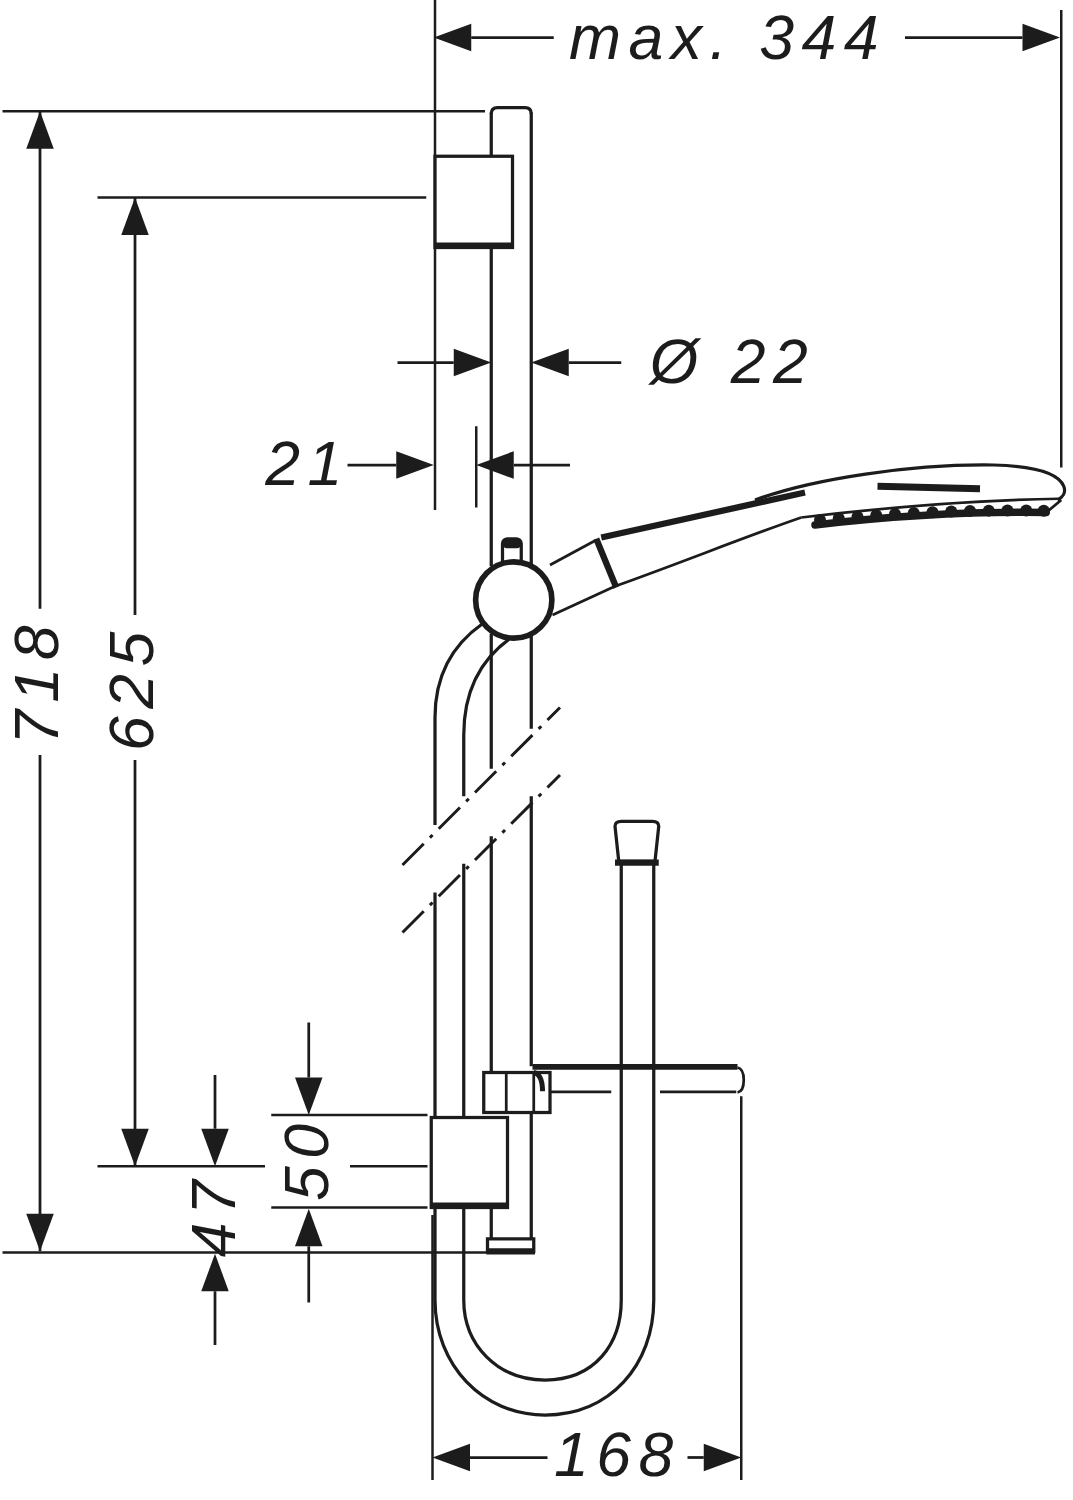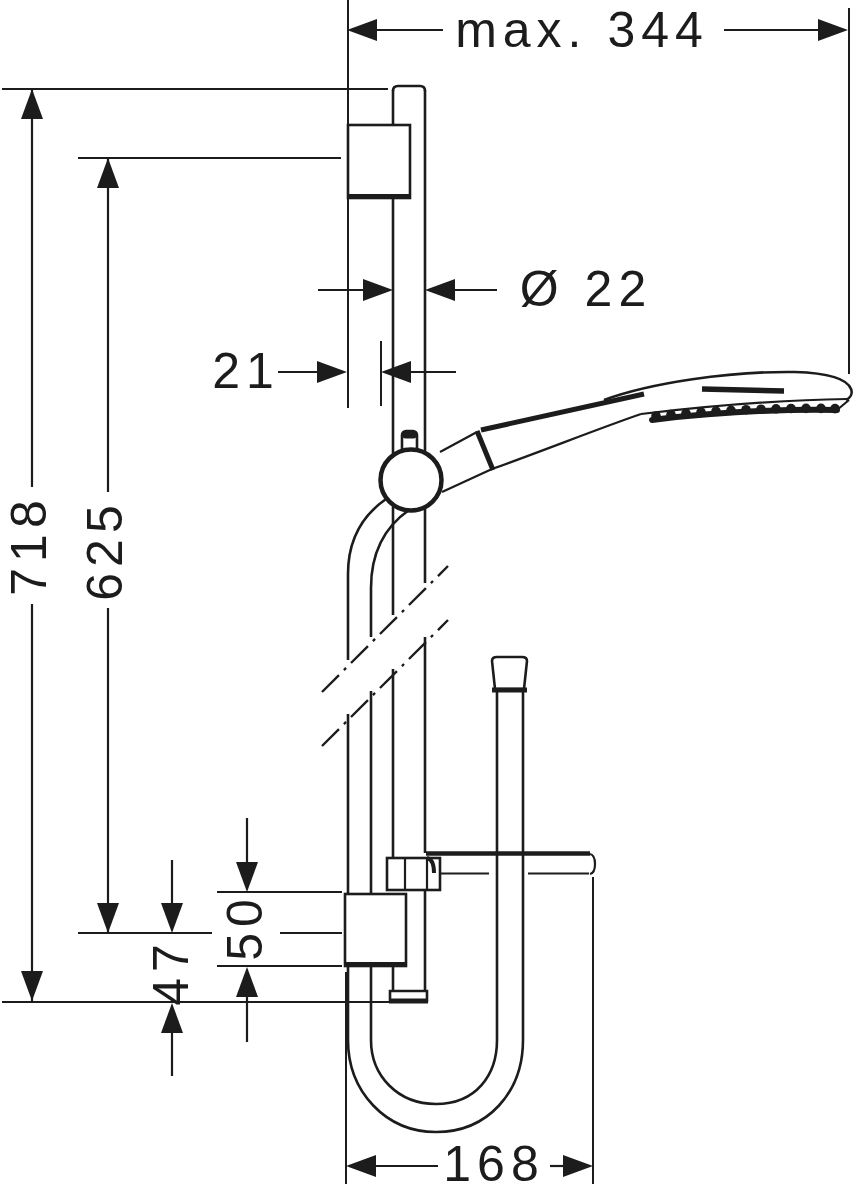--- a/index.html
+++ b/index.html
@@ -6,20 +6,21 @@
     margin: 0;
     padding: 0;
     background: #ffffff;
   }
   .page {
     width: 858px;
     height: 1200px;
     background: #ffffff;
     position: relative;
     overflow: hidden;
+    font-style: italic;
   }
   svg { display: block; }
   
   .ln   { stroke: #1c1c1c; fill: none; stroke-width: 2.6; }
   .thin { stroke: #1c1c1c; fill: none; stroke-width: 2.2; }
   .thick{ stroke: #1c1c1c; fill: none; stroke-width: 5;   }
   .fillw{ fill: #ffffff; }
   
   .dim  { stroke: #1c1c1c; fill: none; stroke-width: 2.2; }
   .ext  { stroke: #1c1c1c; fill: none; stroke-width: 2.0; }

